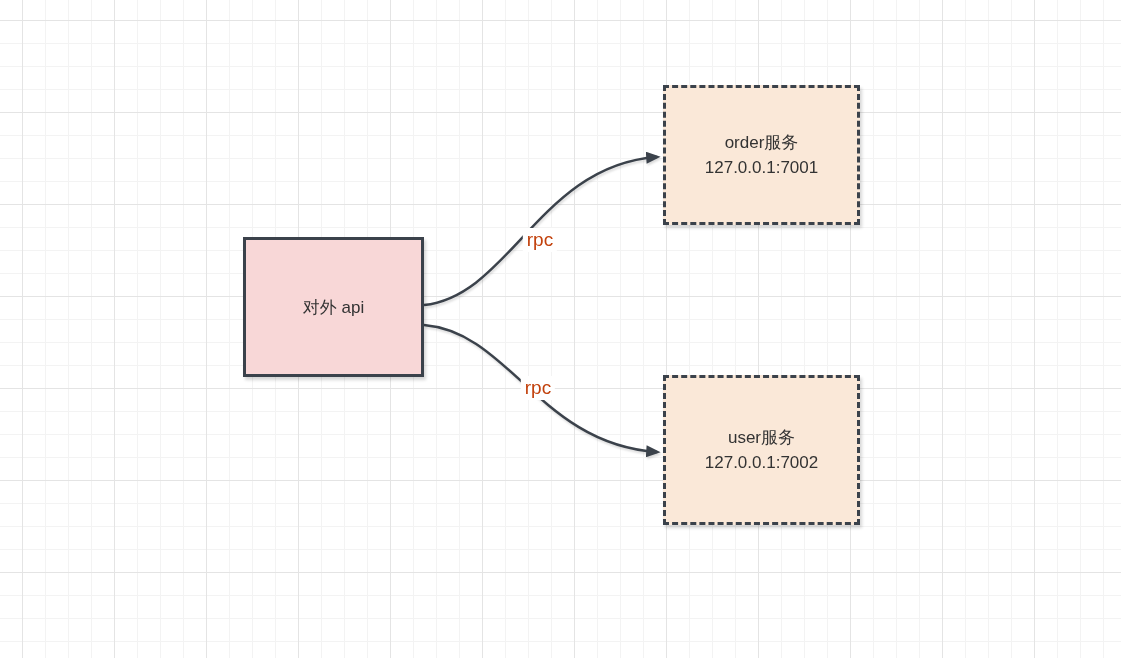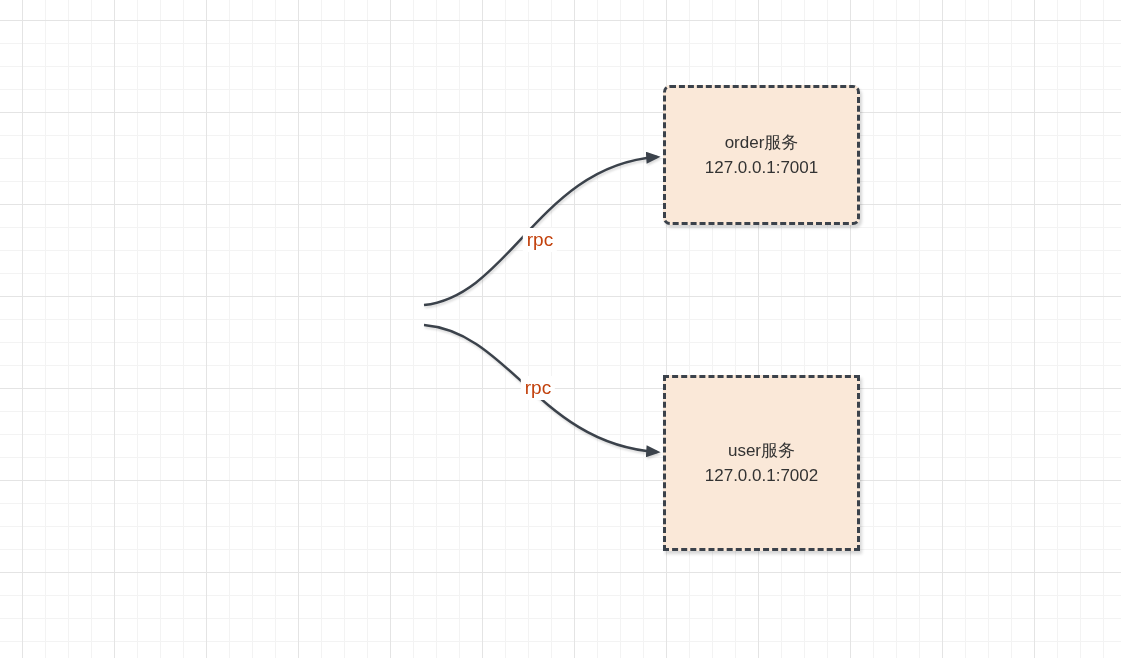--- a/index.html
+++ b/index.html
@@ -52,22 +52,22 @@
   }
   .node-api{
     left:243px;top:237px;width:181px;height:140px;
     background:var(--api-fill);
     border:3px solid var(--stroke);
   }
   .node-service{
     background:var(--service-fill);
     border:3px dashed var(--stroke);
   }
-  .node-order{left:663px;top:85px;width:197px;height:140px;border-radius:7px;}
-  .node-user{left:663px;top:375px;width:197px;height:176px;}
+  .node-order{left:663px;top:85px;width:197px;height:140px;}
+  .node-user{left:663px;top:375px;width:197px;height:150px;}
   .edge-label{
     position:absolute;
     transform:translate(-50%,-50%);
     background:var(--label-bg);
     color:#c2410c;
     font-size:19px;line-height:22px;
     padding:1px 4px;
     white-space:nowrap;
   }
   .edge-label-order{left:540px;top:240px;}
@@ -81,20 +81,23 @@
   <svg class="edges" viewBox="0 0 1121 658" xmlns="http://www.w3.org/2000/svg">
     <defs>
       <marker id="arrowhead" markerUnits="userSpaceOnUse" markerWidth="15" markerHeight="12" viewBox="0 0 12 10" refX="9" refY="5" orient="auto">
         <path d="M0,0 L12,5 L0,10 Z"></path>
       </marker>
     </defs>
     <path class="edge" d="M 424 305 C 510 296, 540 165, 657 157" marker-end="url(#arrowhead)"></path>
     <path class="edge" d="M 424 325 C 510 332, 540 444, 657 452" marker-end="url(#arrowhead)"></path>
   </svg>
 
+  <div class="node node-api">
+    <span>对外 api</span>
+  </div>
 
   <div class="node node-service node-order">
     <div>order服务</div>
     <div>127.0.0.1:7001</div>
   </div>
 
   <div class="node node-service node-user">
     <div>user服务</div>
     <div>127.0.0.1:7002</div>
   </div>

